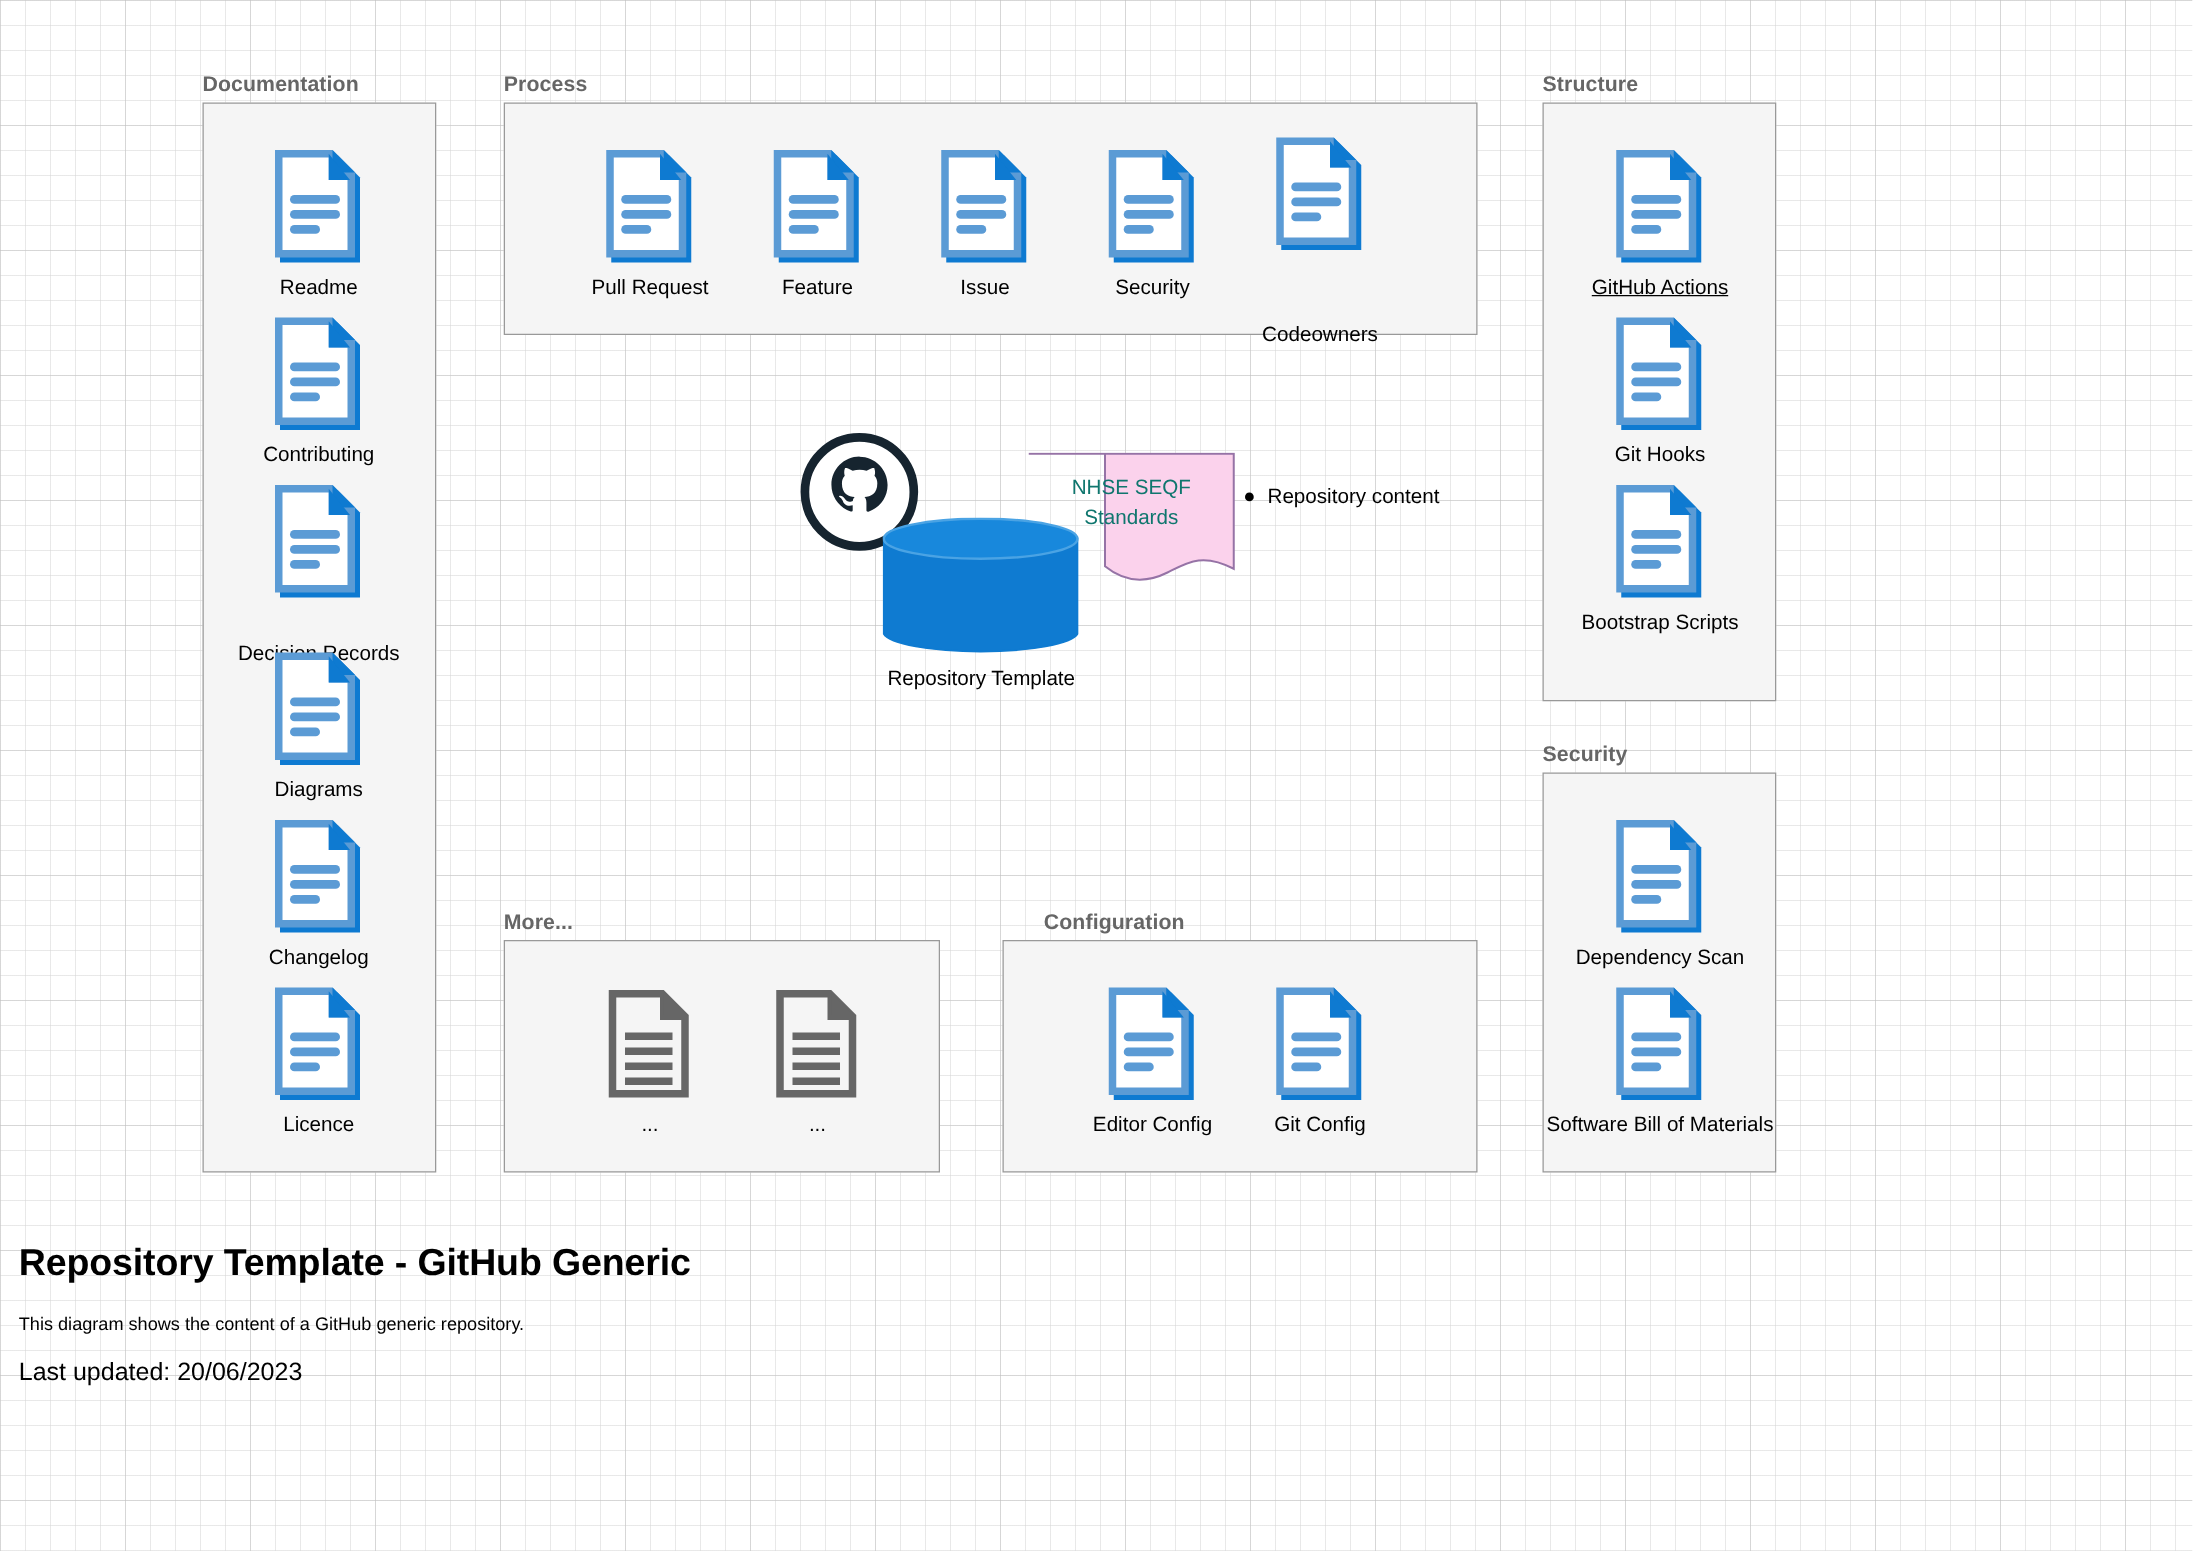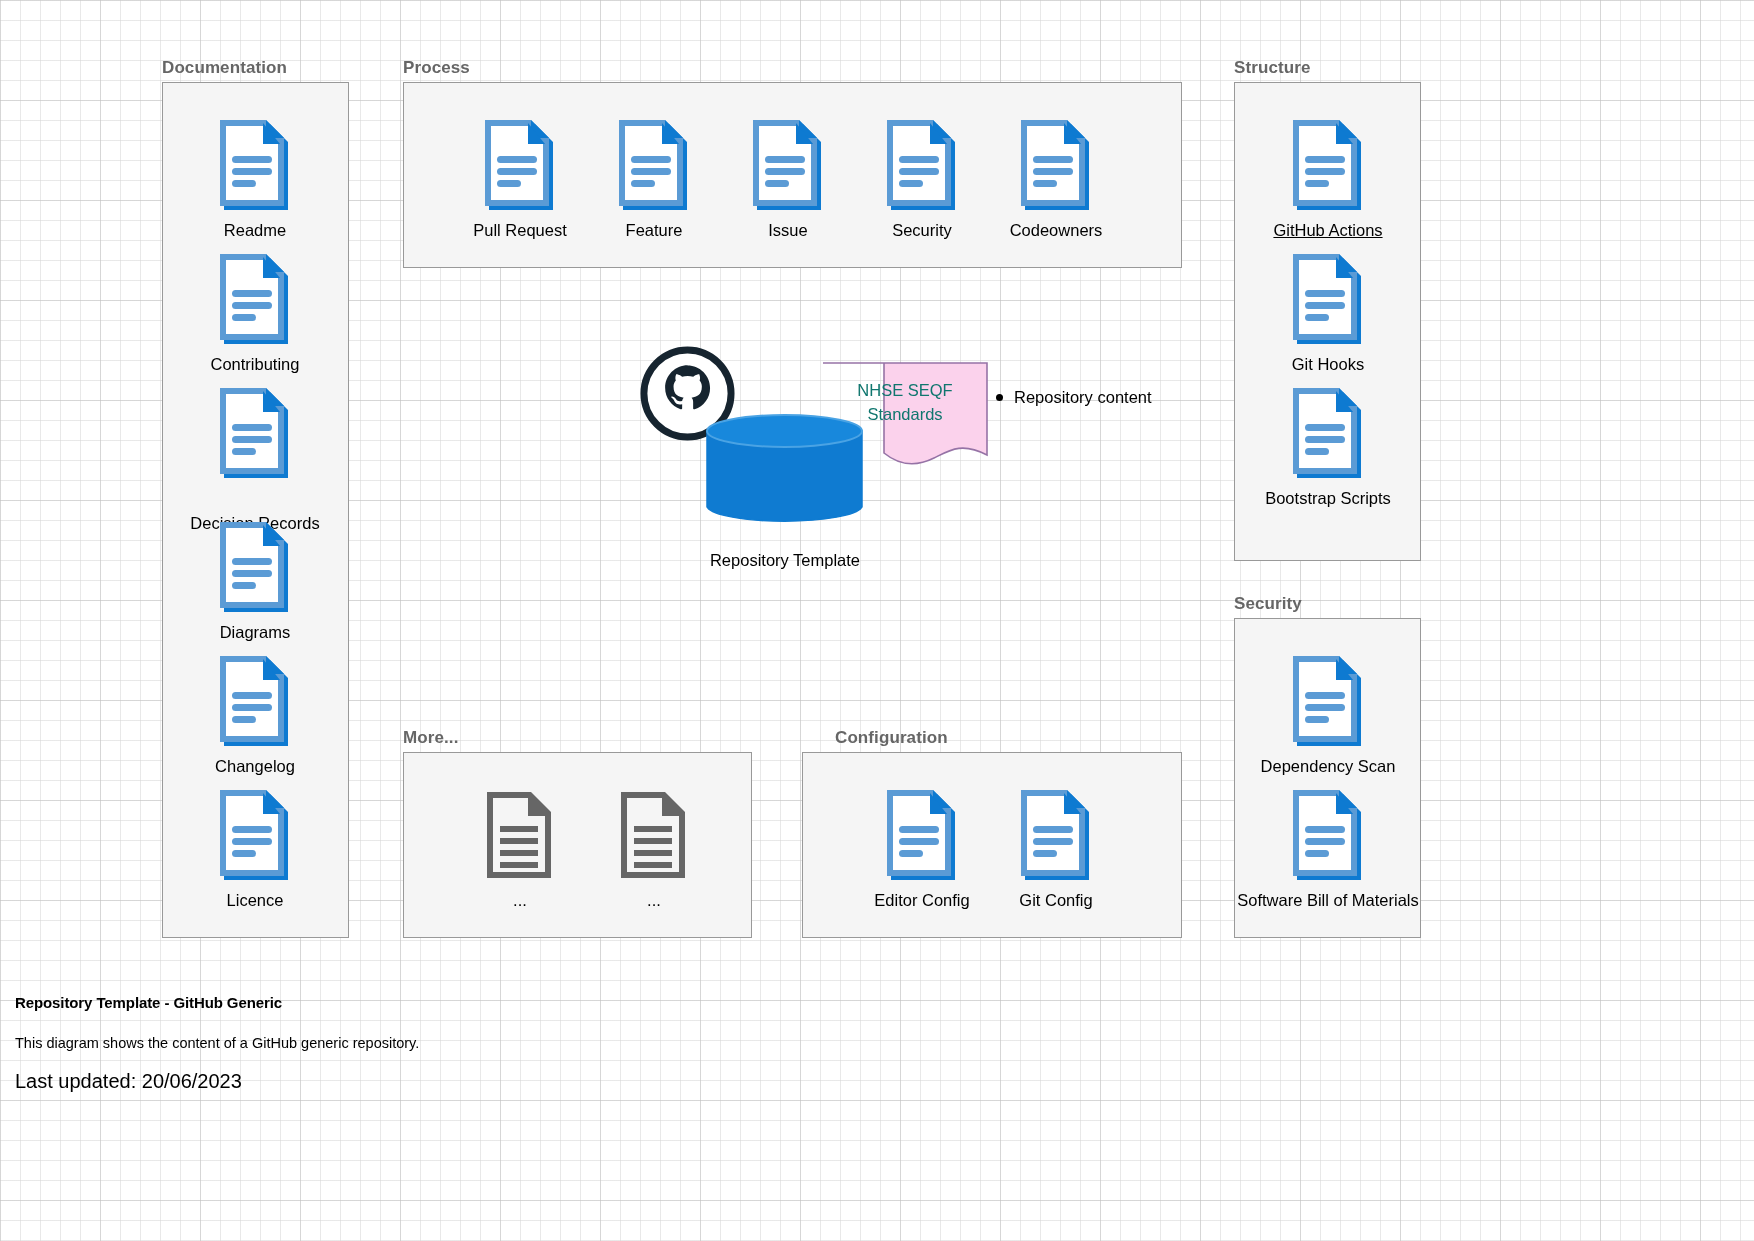--- a/index.html
+++ b/index.html
@@ -76,21 +76,21 @@
   #db-cylinder {
     position: absolute;
     left: 706px;
     top: 414px;
     width: 157px;
     height: 110px;
   }
   #db-label {
     position: absolute;
     left: 640px;
-    top: 551px;
+    top: 534px;
     width: 290px;
     text-align: center;
     font-size: 16.5px;
     color: #000;
     white-space: nowrap;
   }
   #seqf-note {
     position: absolute;
     left: 822px;
     top: 362px;
@@ -127,21 +127,21 @@
   }
   #legend .legend-text {
     font-size: 16.5px;
     color: #000;
     white-space: nowrap;
   }
 
   
   #footer { position: absolute; left: 15px; top: 994px; }
   #footer-title {
-    font-size: 15px;
+    font-size: 30px;
     font-weight: bold;
     color: #000;
     letter-spacing: -0.1px;
     white-space: nowrap;
   }
   #footer-desc {
     margin-top: 24px;
     font-size: 14.5px;
     color: #000;
     white-space: nowrap;
@@ -316,21 +316,21 @@
           <path d="M10 8 L47 8 L47 26 L62 26 L62 82 L10 82 Z" fill="#ffffff"></path>
           <path d="M50 2 L68 20 L50 20 Z" fill="#0E7AD1"></path>
           <path d="M47 5 L47 26 L64 26 Z" fill="#0E7AD1"></path>
           <rect x="16" y="38" width="40" height="7" rx="3.5" fill="#5B9BD5"></rect>
           <rect x="16" y="50" width="40" height="7" rx="3.5" fill="#5B9BD5"></rect>
           <rect x="16" y="62" width="24" height="7" rx="3.5" fill="#5B9BD5"></rect>
         </svg>
       </div>
       <div class="node-label">Security</div>
     </div>
-    <div class="node" style="left: 997px; top: 118px; width: 118px;">
+    <div class="node" style="left: 997px; top: 108px; width: 118px; gap: 48px;">
       <div>
         <svg class="doc-icon" width="78" height="98" viewBox="0 0 78 98">
           <path d="M8 6 L54 6 L72 24 L72 92 L8 92 Z" fill="#0E7AD1"></path>
           <path d="M4 2 L50 2 L68 20 L68 88 L4 88 Z" fill="#5B9BD5"></path>
           <path d="M10 8 L47 8 L47 26 L62 26 L62 82 L10 82 Z" fill="#ffffff"></path>
           <path d="M50 2 L68 20 L50 20 Z" fill="#0E7AD1"></path>
           <path d="M47 5 L47 26 L64 26 Z" fill="#0E7AD1"></path>
           <rect x="16" y="38" width="40" height="7" rx="3.5" fill="#5B9BD5"></rect>
           <rect x="16" y="50" width="40" height="7" rx="3.5" fill="#5B9BD5"></rect>
           <rect x="16" y="62" width="24" height="7" rx="3.5" fill="#5B9BD5"></rect>

